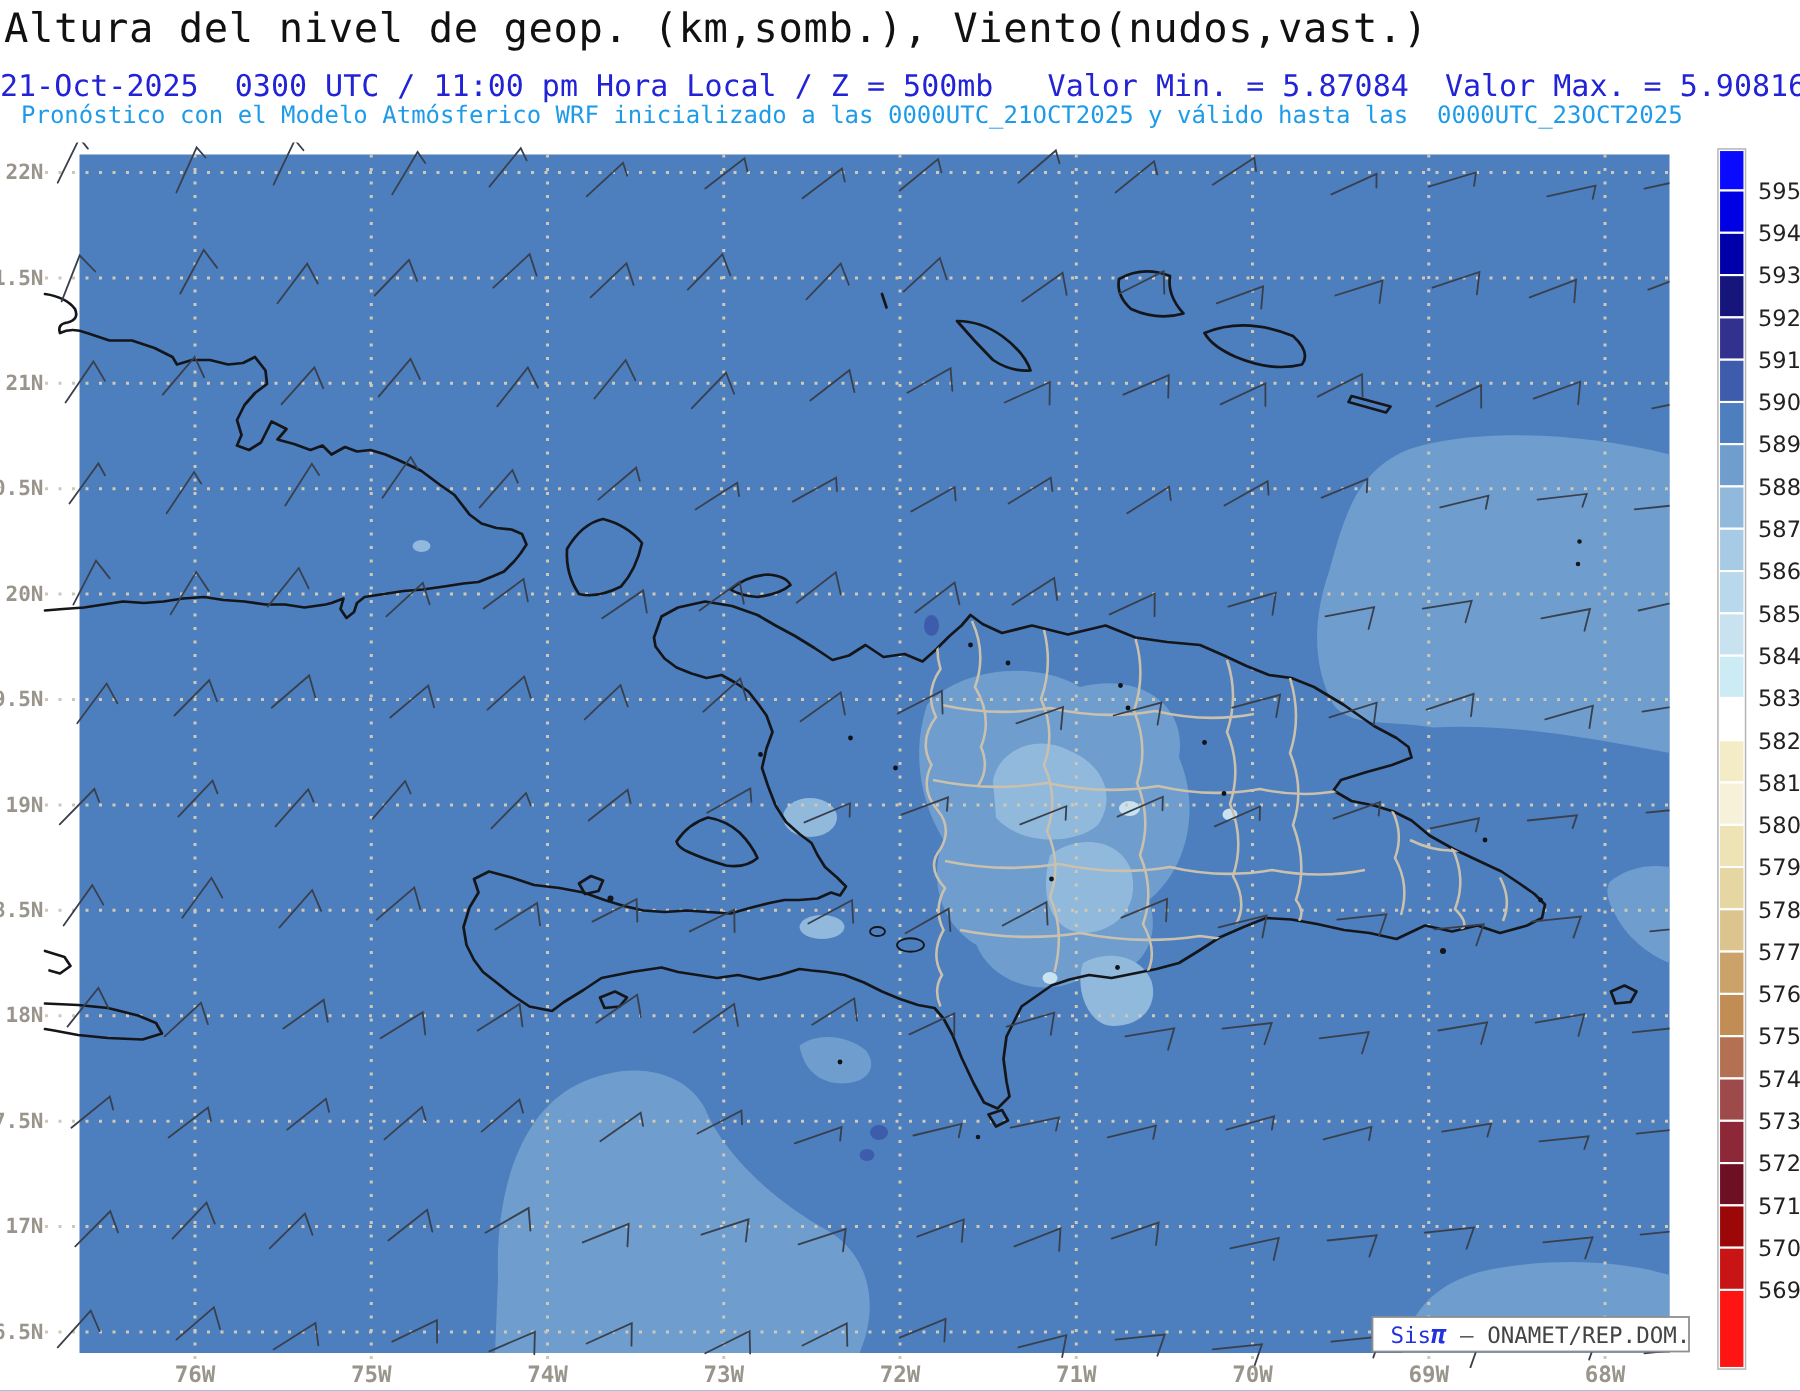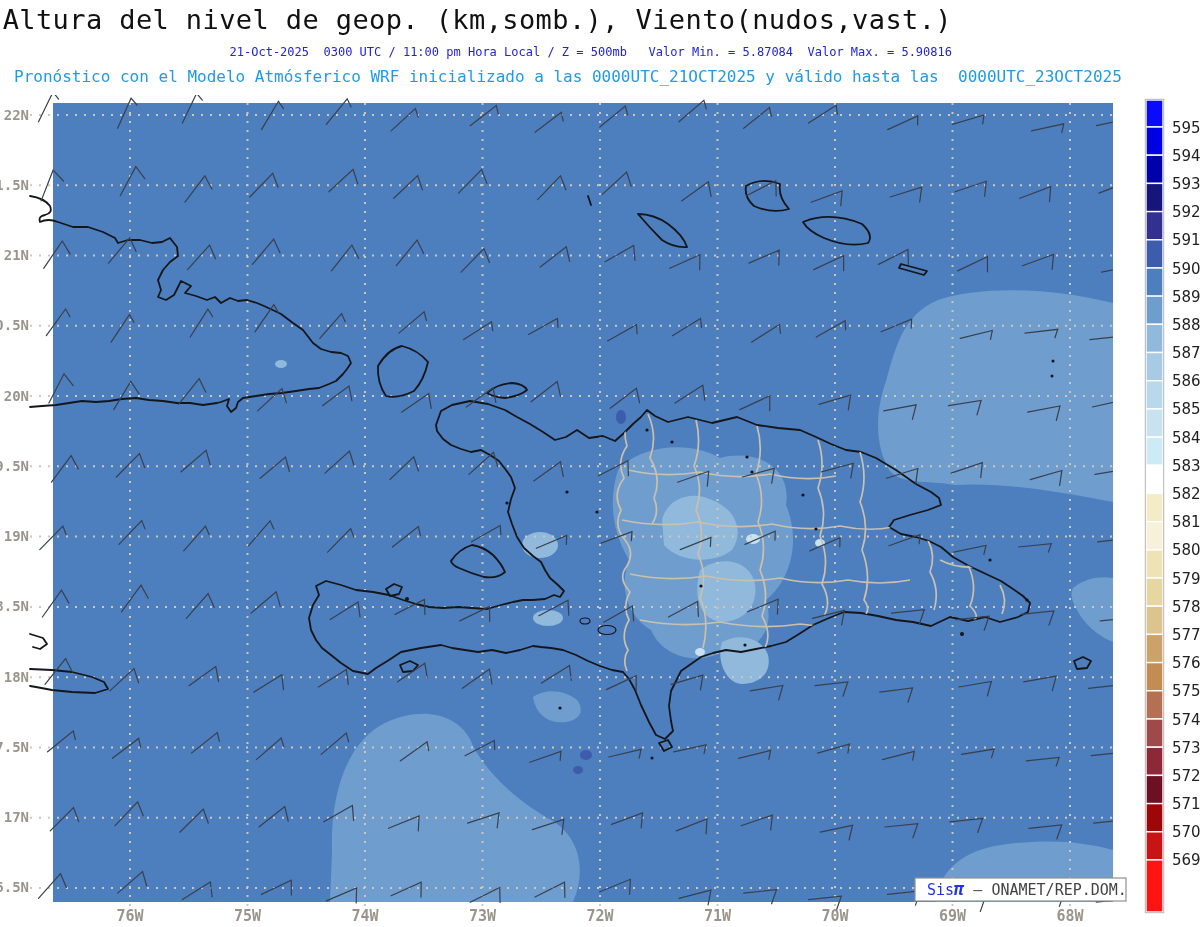--- a/index.html
+++ b/index.html
@@ -2,21 +2,21 @@
 <html><head>
 <meta charset="utf-8">
 <style>
   html,body{margin:0;padding:0;}
   body{
     width:1200px;height:927px;position:relative;overflow:hidden;background:#ffffff;
     font-family:"DejaVu Sans Mono", monospace;
   }
   .hdr{position:absolute;left:0;width:952px;text-align:right;white-space:pre;}
   .hdr.title{top:4px;font-size:27px;letter-spacing:0.4px;color:#111111;}
-  .hdr.sub1{top:45px;font-size:12px;color:#2222d6;}
+  .hdr.sub1{top:45px;font-size:20px;color:#2222d6;}
   .hdr.sub2{top:67px;font-size:16px;color:#1e9be8;}
   #map-svg{position:absolute;top:90px;left:0;}
   #map-svg text{user-select:none;}
   .axis-label{font-family:"DejaVu Sans Mono",monospace;font-weight:bold;fill:#9a958c;}
   .lat-label{font-size:14px;}
   .lon-label{font-size:15px;}
   .cb-label{font-family:"DejaVu Sans",sans-serif;font-size:15px;fill:#222222;}
   .wm-box{fill:#ffffff;stroke:#8f8f8f;stroke-width:1.2;}
   .wm-text{font-family:"DejaVu Sans Mono",monospace;font-size:15px;}
   .wm-sis{fill:#2233dd;}

